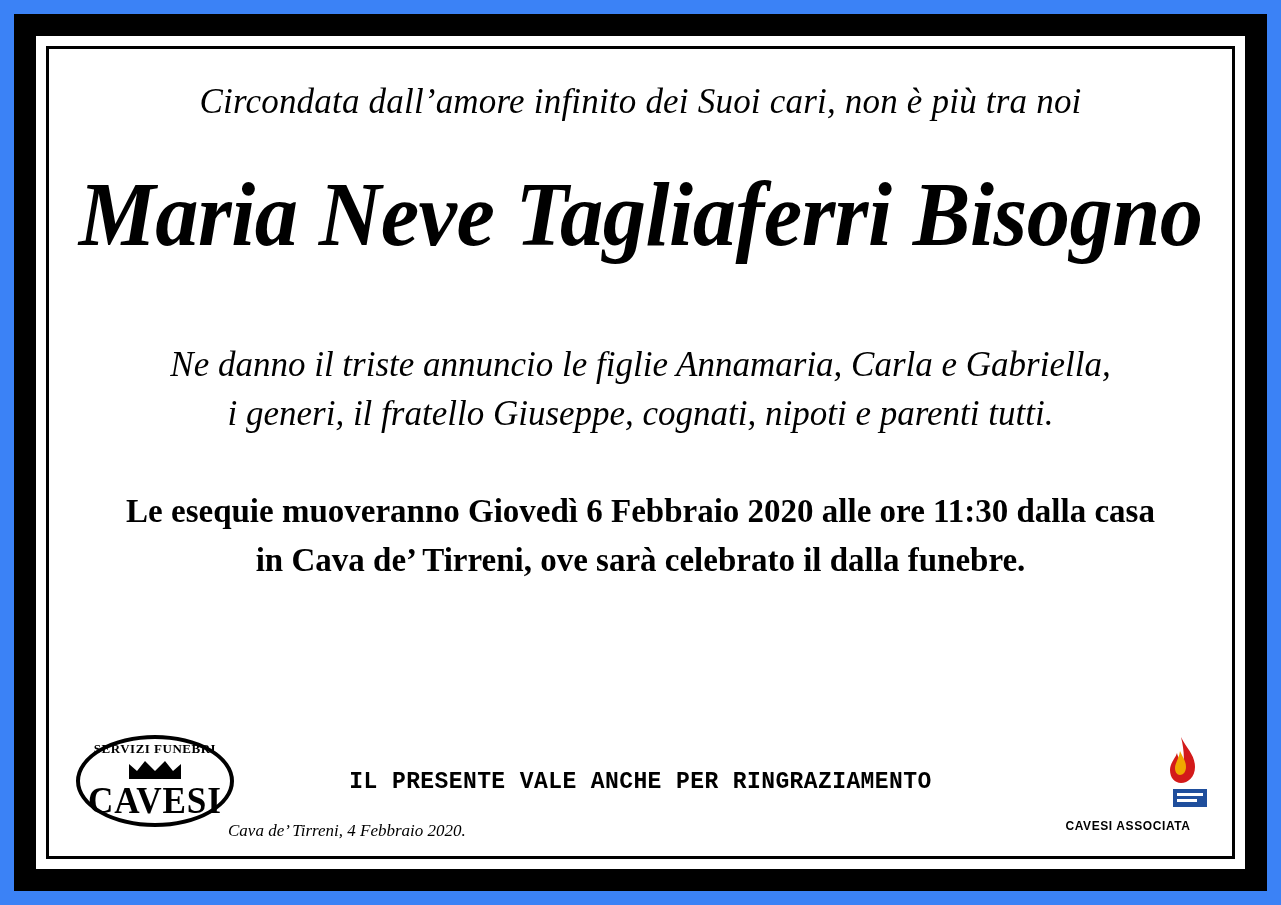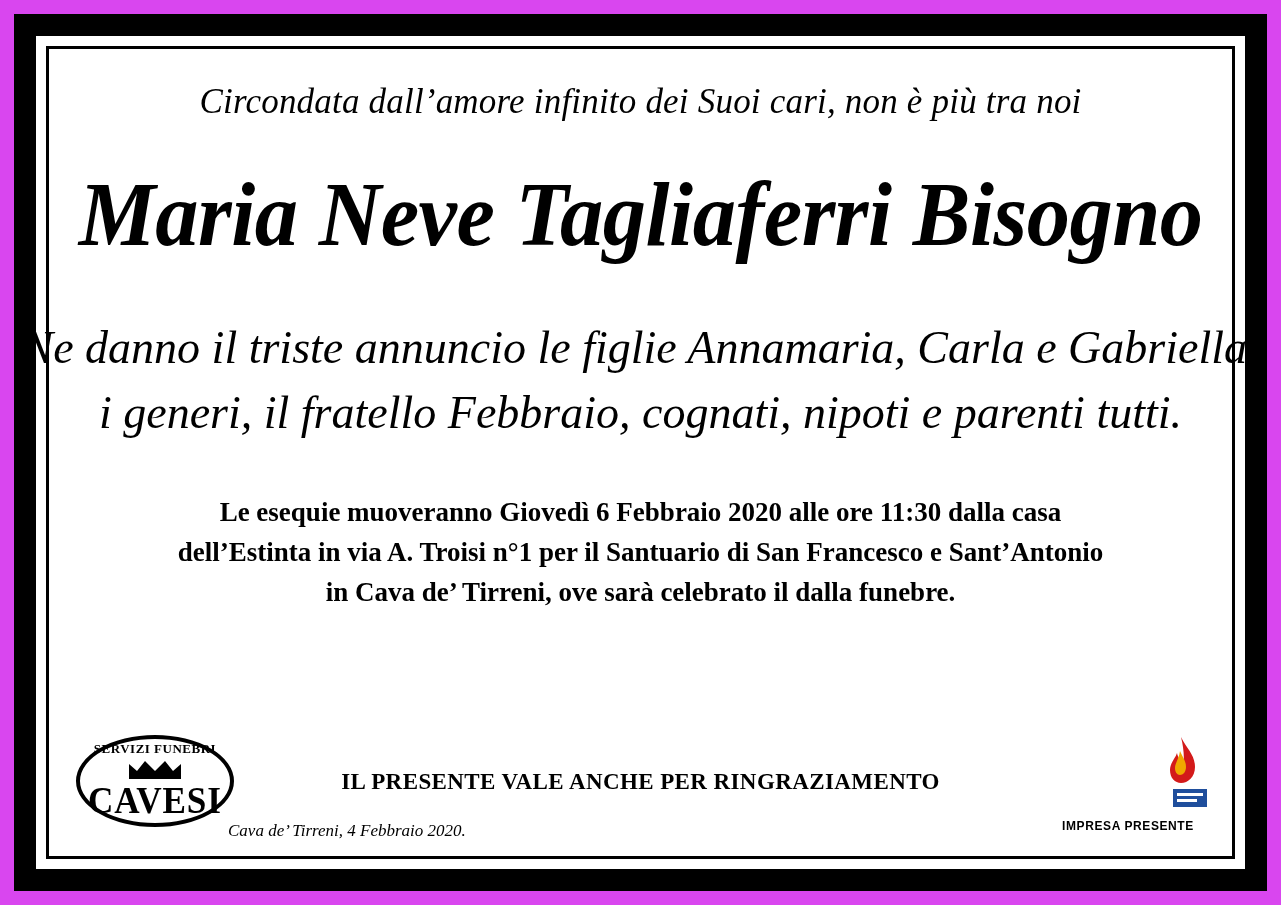--- a/index.html
+++ b/index.html
@@ -6,21 +6,21 @@
   html, body {
     width: 1281px;
     height: 905px;
     background: #ffffff;
     font-family: "Liberation Serif", serif;
   }
   .poster {
     position: relative;
     width: 1281px;
     height: 905px;
-    background: #d946ef;
+    background: #3b82f6;
     overflow: hidden;
   }
   
   .frame-outer {
     position: absolute;
     left: 14px;
     top: 14px;
     right: 14px;
     bottom: 14px;
     border: 22px solid #000000;
@@ -68,41 +68,41 @@
     color: #000;
     text-align: center;
     white-space: nowrap;
     transform: scaleX(0.94);
     margin-top: 44px;
   }
 
   .announce {
     font-family: "Liberation Serif", serif;
     font-style: italic;
-    font-size: 46px;
+    font-size: 35px;
     line-height: 1.42;
     color: #000;
     text-align: center;
-    margin-top: 52px;
+    margin-top: 77px;
   }
   .announce div { white-space: nowrap; }
 
   .details {
     font-family: "Liberation Serif", serif;
     font-weight: bold;
-    font-size: 27px;
+    font-size: 33px;
     line-height: 1.48;
     color: #000;
     text-align: center;
     margin-top: 48px;
   }
   .details div { white-space: nowrap; }
 
   .thanks {
-    font-family: Liberation Serif, serif;
+    font-family: Liberation Mono, monospace;
     font-weight: bold;
     font-size: 23px;
     letter-spacing: 0.4px;
     color: #000;
     text-align: center;
     position: absolute;
     left: 0;
     right: 0;
     bottom: 58px;
   }
@@ -215,26 +215,25 @@
   <div class="frame-inner"></div>
 
   <div class="content">
 
     <div class="line-intro">Circondata dall’amore infinito dei Suoi cari, non è più tra noi</div>
 
     <div class="name">Maria Neve Tagliaferri Bisogno</div>
 
     <div class="announce">
       <div>Ne danno il triste annuncio le figlie Annamaria, Carla e Gabriella,</div>
-      <div>i generi, il fratello Febbraio, cognati, nipoti e parenti tutti.</div>
+      <div>i generi, il fratello Giuseppe, cognati, nipoti e parenti tutti.</div>
     </div>
 
     <div class="details">
       <div>Le esequie muoveranno Giovedì 6 Febbraio 2020 alle ore 11:30 dalla casa</div>
-      <div>dell’Estinta in via A. Troisi n°1 per il Santuario di San Francesco e Sant’Antonio</div>
       <div>in Cava de’ Tirreni, ove sarà celebrato il dalla funebre.</div>
     </div>
 
     <div class="thanks">IL PRESENTE VALE ANCHE PER RINGRAZIAMENTO</div>
 
     <div class="place-date">Cava de’ Tirreni, 4 Febbraio 2020.</div>
 
     <div class="logo-left">
       <div class="oval"></div>
       <div class="arc-text">SERVIZI FUNEBRI</div>
@@ -252,17 +251,17 @@
           <path d="M30 2 C36 14 44 20 44 32 C44 42 37 48 30 48 C24 48 19 43 19 35
                    C19 28 24 24 26 18 C27 24 31 26 31 31 C34 27 33 14 30 2 Z" fill="#d31a1a"></path>
           <path d="M29 16 C32 23 35 26 35 32 C35 37 32 40 29 40 C26 40 24 37 24 33
                    C24 28 28 24 29 16 Z" fill="#f0a800"></path>
           <path d="M20 52 L58 52 L58 74 L20 74 Z" fill="#ffffff"></path>
           <path d="M22 54 L56 54 L56 72 L22 72 Z" fill="#1f4e9c"></path>
           <path d="M26 58 L52 58 L52 61 L26 61 Z" fill="#ffffff"></path>
           <path d="M26 64 L46 64 L46 67 L26 67 Z" fill="#ffffff"></path>
         </svg>
       </span>
-      <div class="assoc">IMPRESA PRESENTE</div>
+      <div class="assoc">CAVESI ASSOCIATA</div>
     </div>
 
   </div>
 </div>
 
 </body></html>

